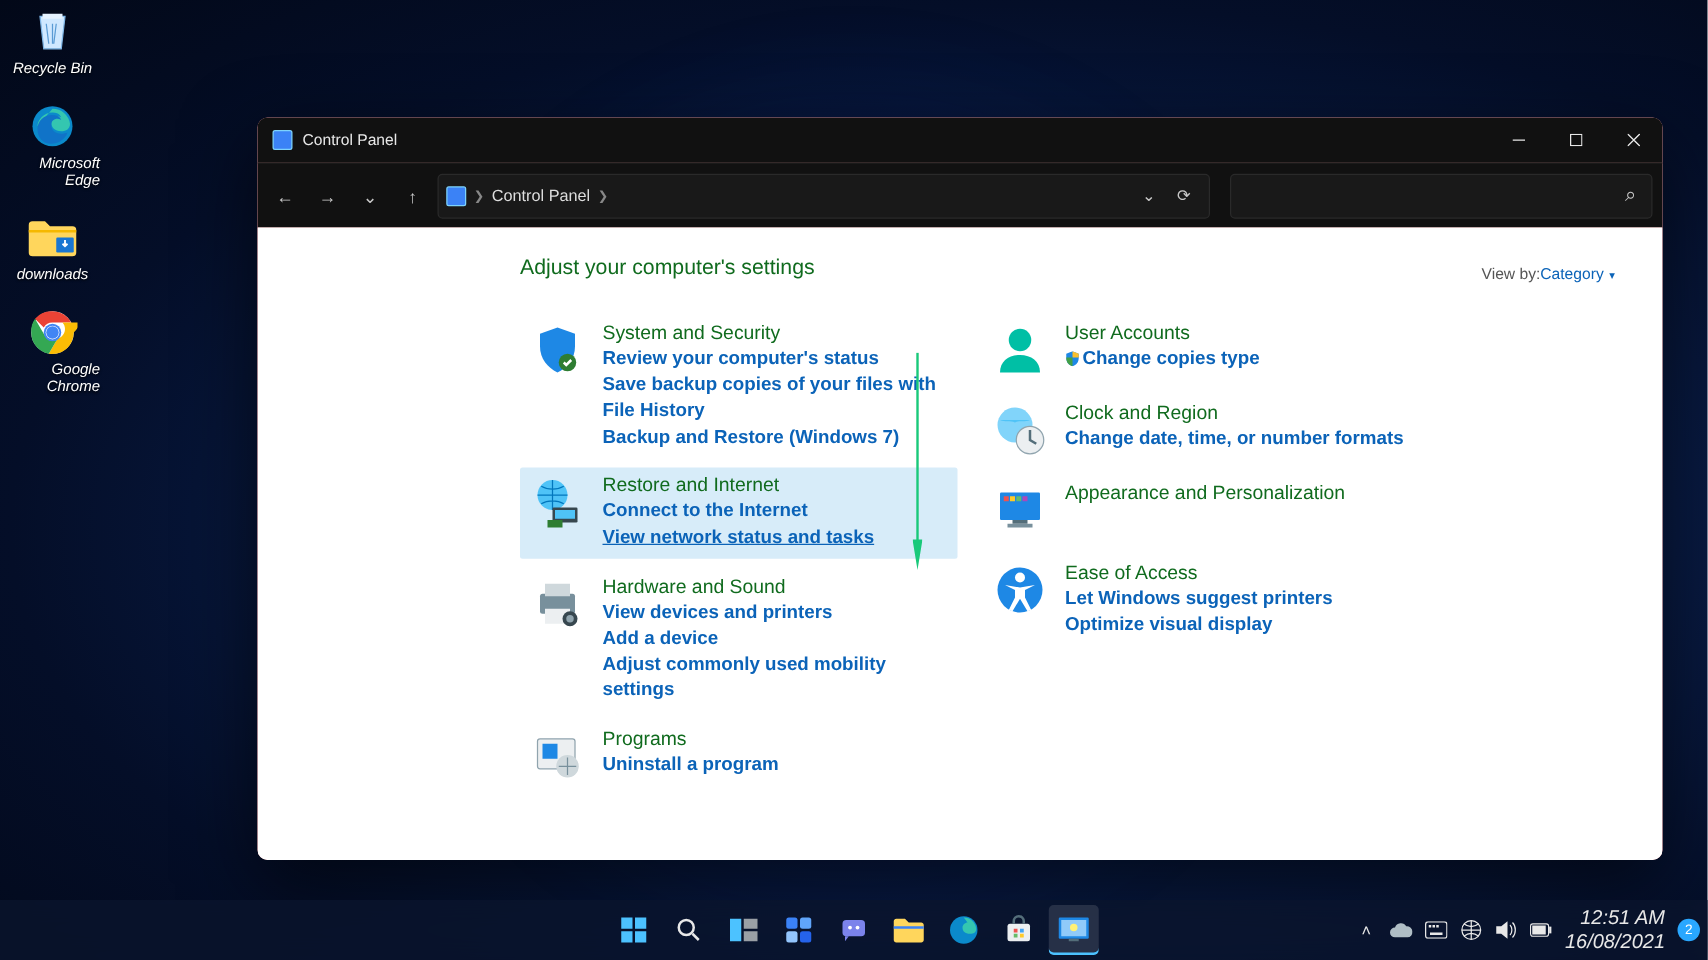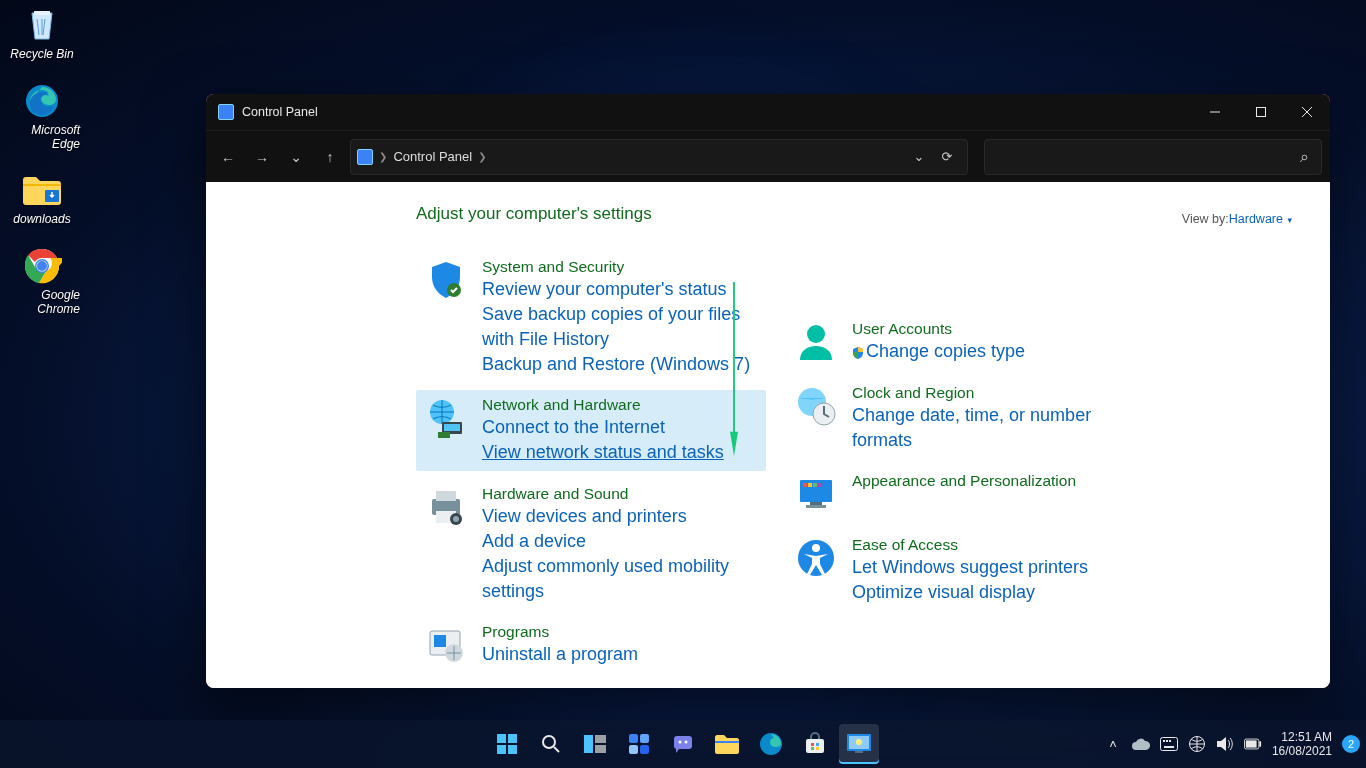--- a/index.html
+++ b/index.html
@@ -39,48 +39,48 @@
 .search-box { flex:1; height:36px; background:#191919; border:1px solid #2a2a2a; border-radius:4px; margin-left:10px; display:flex; align-items:center; justify-content:flex-end; padding-right:12px; color:#c8c8c8; cursor:text; }
 
 .content { flex:1; background:#fff; color:#222; overflow:auto; padding: 22px 0 0 0; }
 .content-inner { padding-left: 210px; padding-right: 16px; }
 .heading { font-size: 17px; color:#106b1e; font-weight:400; }
 .viewby { position:absolute; right:38px; top:118px; font-size:12.5px; display:flex; align-items:center; }
 .viewby .lbl { color:#555; }
 .viewby .val { color:#0b63b8; cursor:pointer; }
 .viewby .chev { font-size:9px; color:#0b63b8; margin-left:2px; }
 
-.categories { display:flex; gap:20px; margin-top:28px;align-items:center; }
+.categories { display:flex; gap:20px; margin-top:28px; }
 .col { display:flex; flex-direction:column; }
 .cat { display:flex; gap:14px; padding:6px 8px; border-radius:2px; margin-bottom:8px; width:350px; }
 .cat.hover { background:#d7ecf9; }
 .cat .c-ico { width:44px; height:44px; flex:0 0 44px; display:flex;align-items:center;justify-content:center; }
 .cat .c-body { display:flex; flex-direction:column; gap:1px; }
 .cat .c-title { font-size:15.5px; color:#106b1e; cursor:pointer; }
-.cat .c-link { font-size:18px; color:#0b63b8; cursor:pointer; line-height:1.35; }
+.cat .c-link { font-size:15px; color:#0b63b8; cursor:pointer; line-height:1.35;font-weight:bold; }
 .cat .c-link.ul { text-decoration:underline; }
 
 .arrow-annot {
   position:absolute; left:524px; top:188px; width:8px; height:174px; background:#19c97a;
   clip-path: polygon(38% 0,62% 0,62% 86%,100% 86%,50% 100%,0 86%,38% 86%);
   filter: drop-shadow(0 1px 1px rgba(0,0,0,.2));
   pointer-events:none;
 }
 
 .taskbar {
   position:absolute; left:0; bottom:0; width:100%; height:48px;
   background: rgba(10,20,45,.78); backdrop-filter: blur(10px);
   display:flex; align-items:center;
 }
 .taskbar .center { position:absolute; left:50%; transform:translateX(-50%); display:flex; gap:4px; }
 .tb-ico { width:40px; height:40px; display:flex;align-items:center;justify-content:center; border-radius:4px; cursor:pointer; }
 .tb-ico.active { background:rgba(255,255,255,.12); box-shadow: inset 0 -2px 0 #4cc2ff; }
 .systray { position:absolute; right:6px; display:flex; align-items:center; gap:10px; font-size:12px; color:#e8e8e8; }
 .systray .ico { width:18px; height:18px; display:flex;align-items:center;justify-content:center; cursor:pointer; font-size:13px; }
-.systray .clock { text-align:right; line-height:1.2; font-size:12px; cursor:pointer; }
+.systray .clock { text-align:right; line-height:1.2; font-size:16px; cursor:pointer;font-style:italic; }
 .systray .notif { width:18px;height:18px;border-radius:50%;background:#29a7ff;display:flex;align-items:center;justify-content:center;font-size:11px;color:#fff;cursor:pointer; }
 
 
 svg { display:block; }
 </style>
 </head>
 <body>
 
 <div class="bloom"></div>
 
@@ -173,21 +173,21 @@
     </div>
   </div>
 
   <div class="content">
     <div class="content-inner">
       <div class="heading">Adjust your computer's settings</div>
 
       <div class="viewby">
         <span class="lbl">View by:</span>
         <span class="val">
-          <span>Hardware</span><span class="chev"> ▾</span>
+          <span>Category</span><span class="chev"> ▾</span>
         </span>
       </div>
 
       <div class="categories">
 
         <div class="col">
           <div class="cat">
             <div class="c-ico">
               <svg width="44" height="44" viewBox="0 0 44 44">
                   <path d="M22 4l14 5v10c0 10-6 17-14 21C14 36 8 29 8 19V9z" fill="#1e88e5"></path>
@@ -207,21 +207,21 @@
             <div class="c-ico">
               <svg width="44" height="44" viewBox="0 0 44 44">
                   <circle cx="18" cy="16" r="12" fill="#4fc3f7"></circle>
                   <path d="M6 16h24M18 4v24M9 9c5 3 13 3 18 0M9 23c5-3 13-3 18 0" stroke="#0277bd" fill="none"></path>
                   <rect x="18" y="26" width="20" height="12" rx="1" fill="#37474f"></rect>
                   <rect x="20" y="28" width="16" height="7" fill="#4fc3f7"></rect>
                   <rect x="14" y="36" width="12" height="6" fill="#2e7d32"></rect>
                 </svg>
             </div>
             <div class="c-body">
-              <div class="c-title">Network and Hardware</div>
+              <div class="c-title">Restore and Internet</div>
               <div class="c-link">Connect to the Internet</div>
               <div class="c-link ul">View network status and tasks</div>
             </div>
           </div>
 
           <div class="cat">
             <div class="c-ico">
               <svg width="44" height="44" viewBox="0 0 44 44">
                   <rect x="8" y="14" width="28" height="16" rx="2" fill="#78909c"></rect>
                   <rect x="12" y="6" width="20" height="10" fill="#cfd8dc"></rect>

